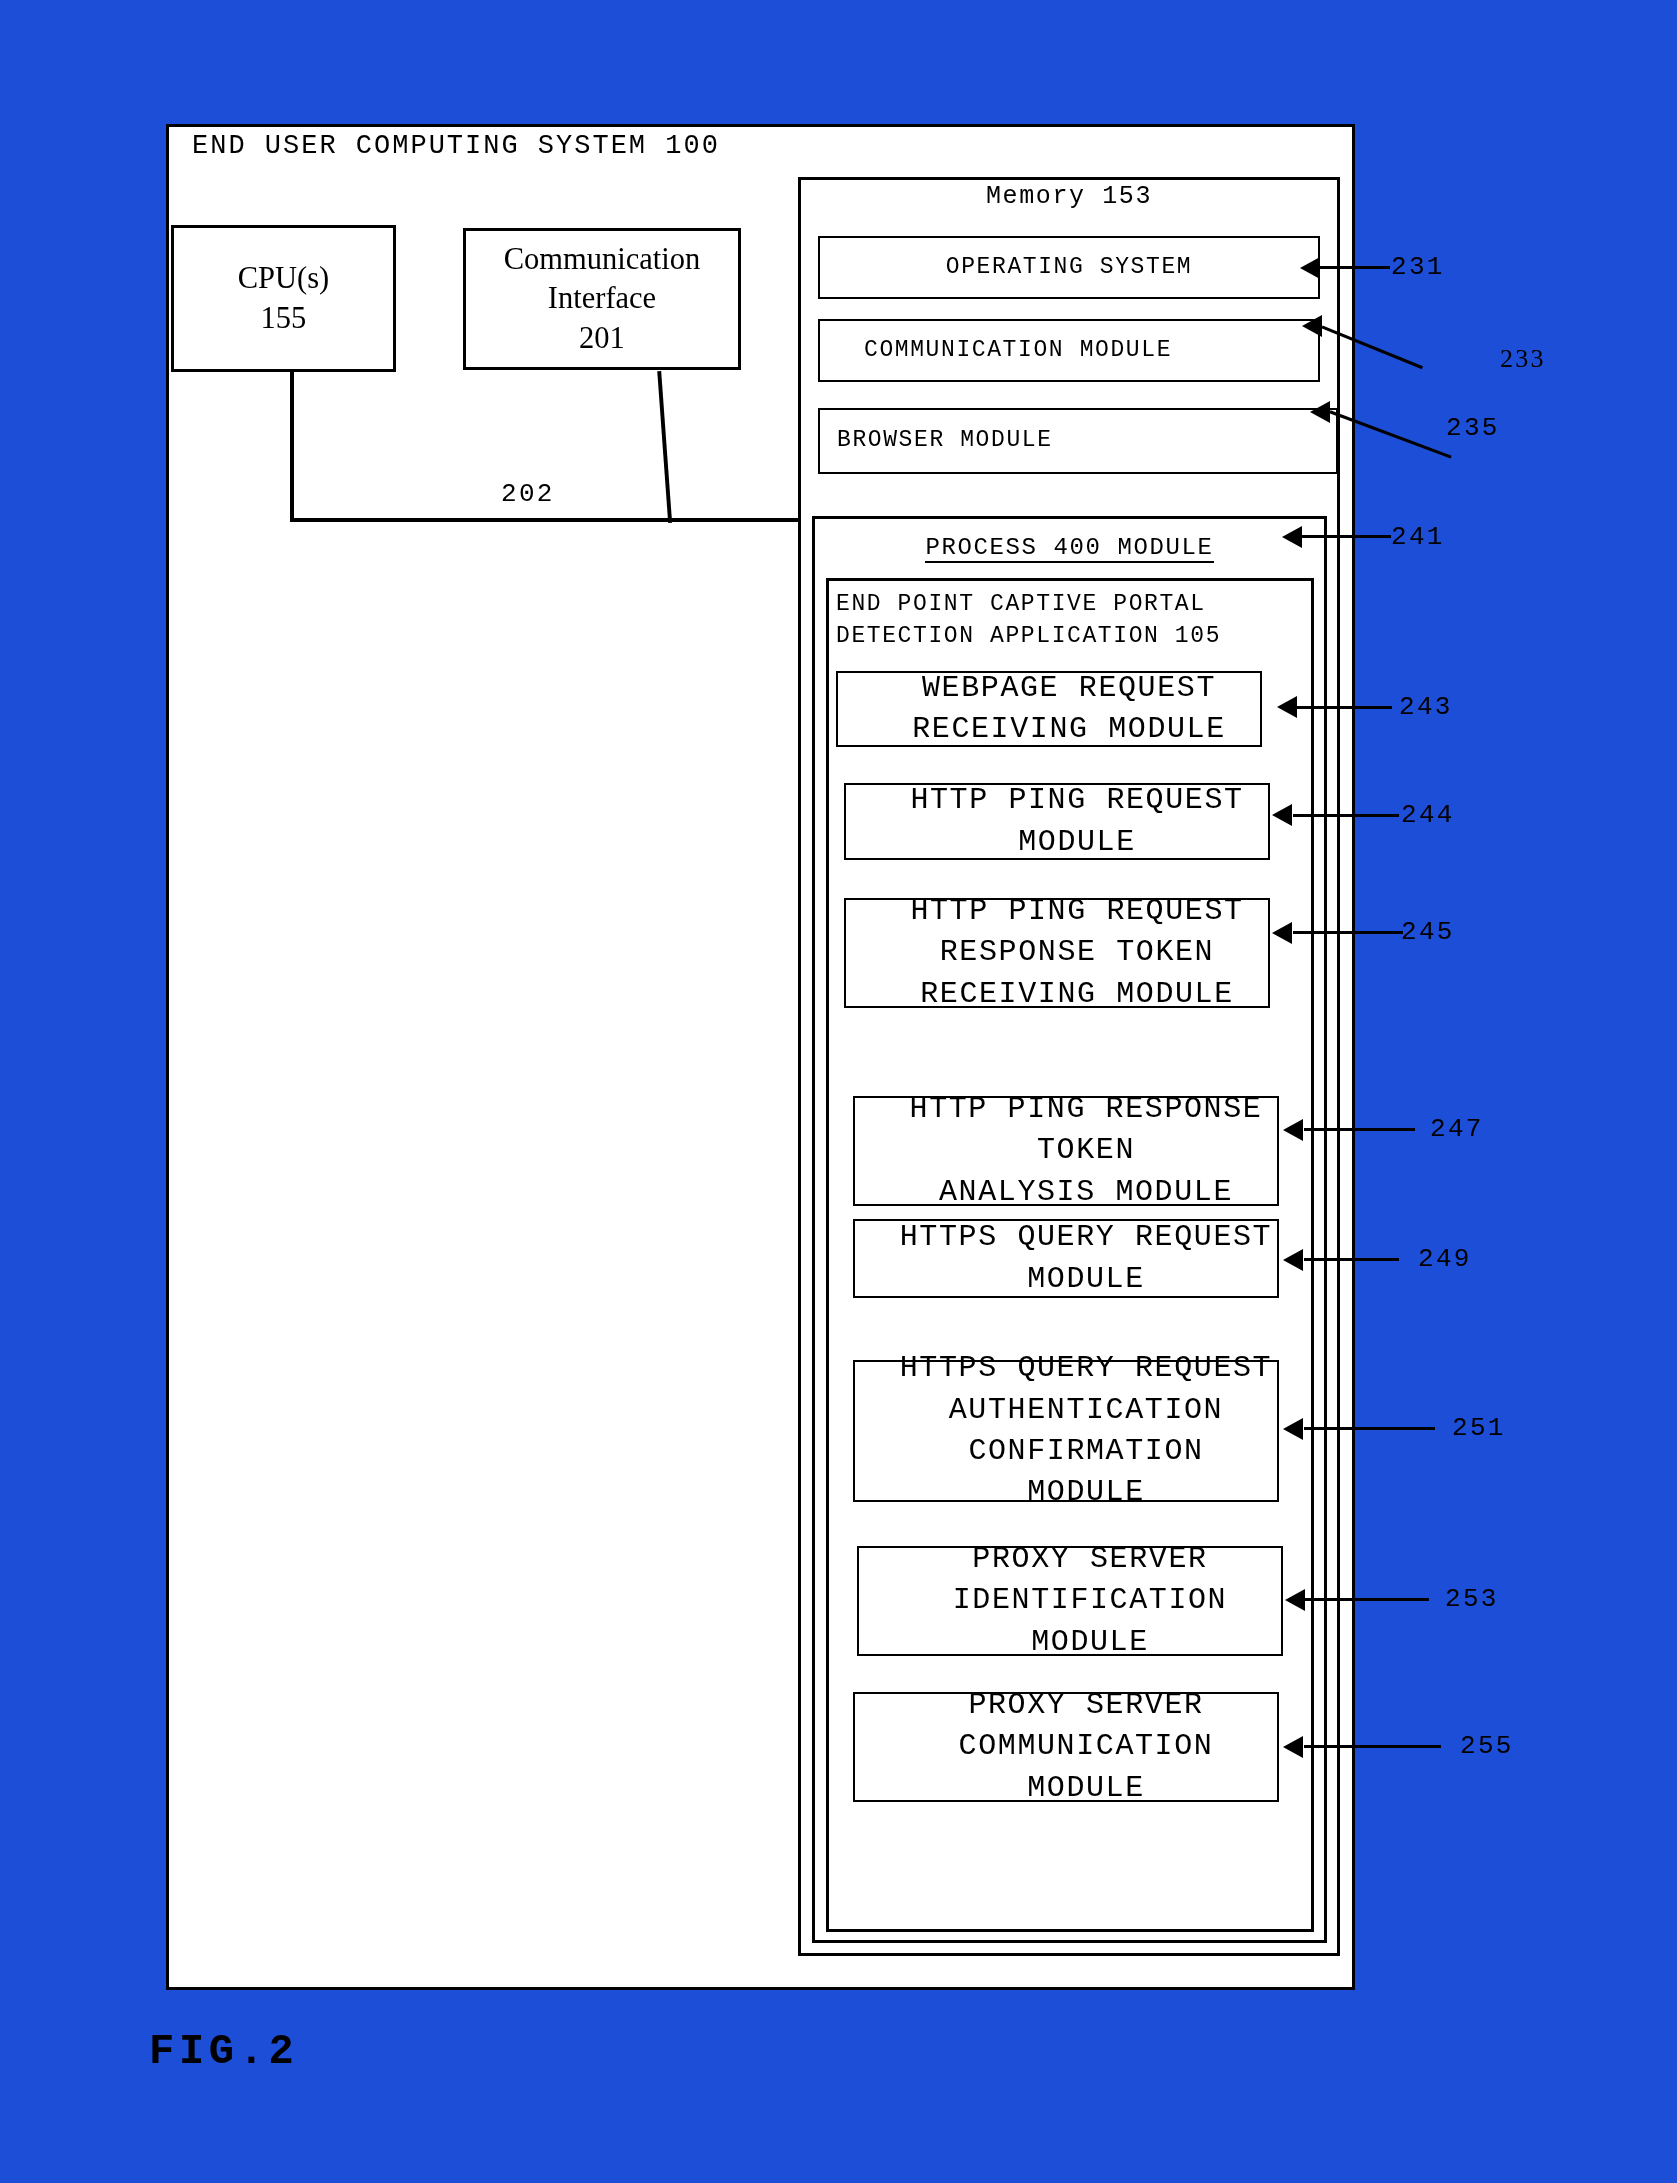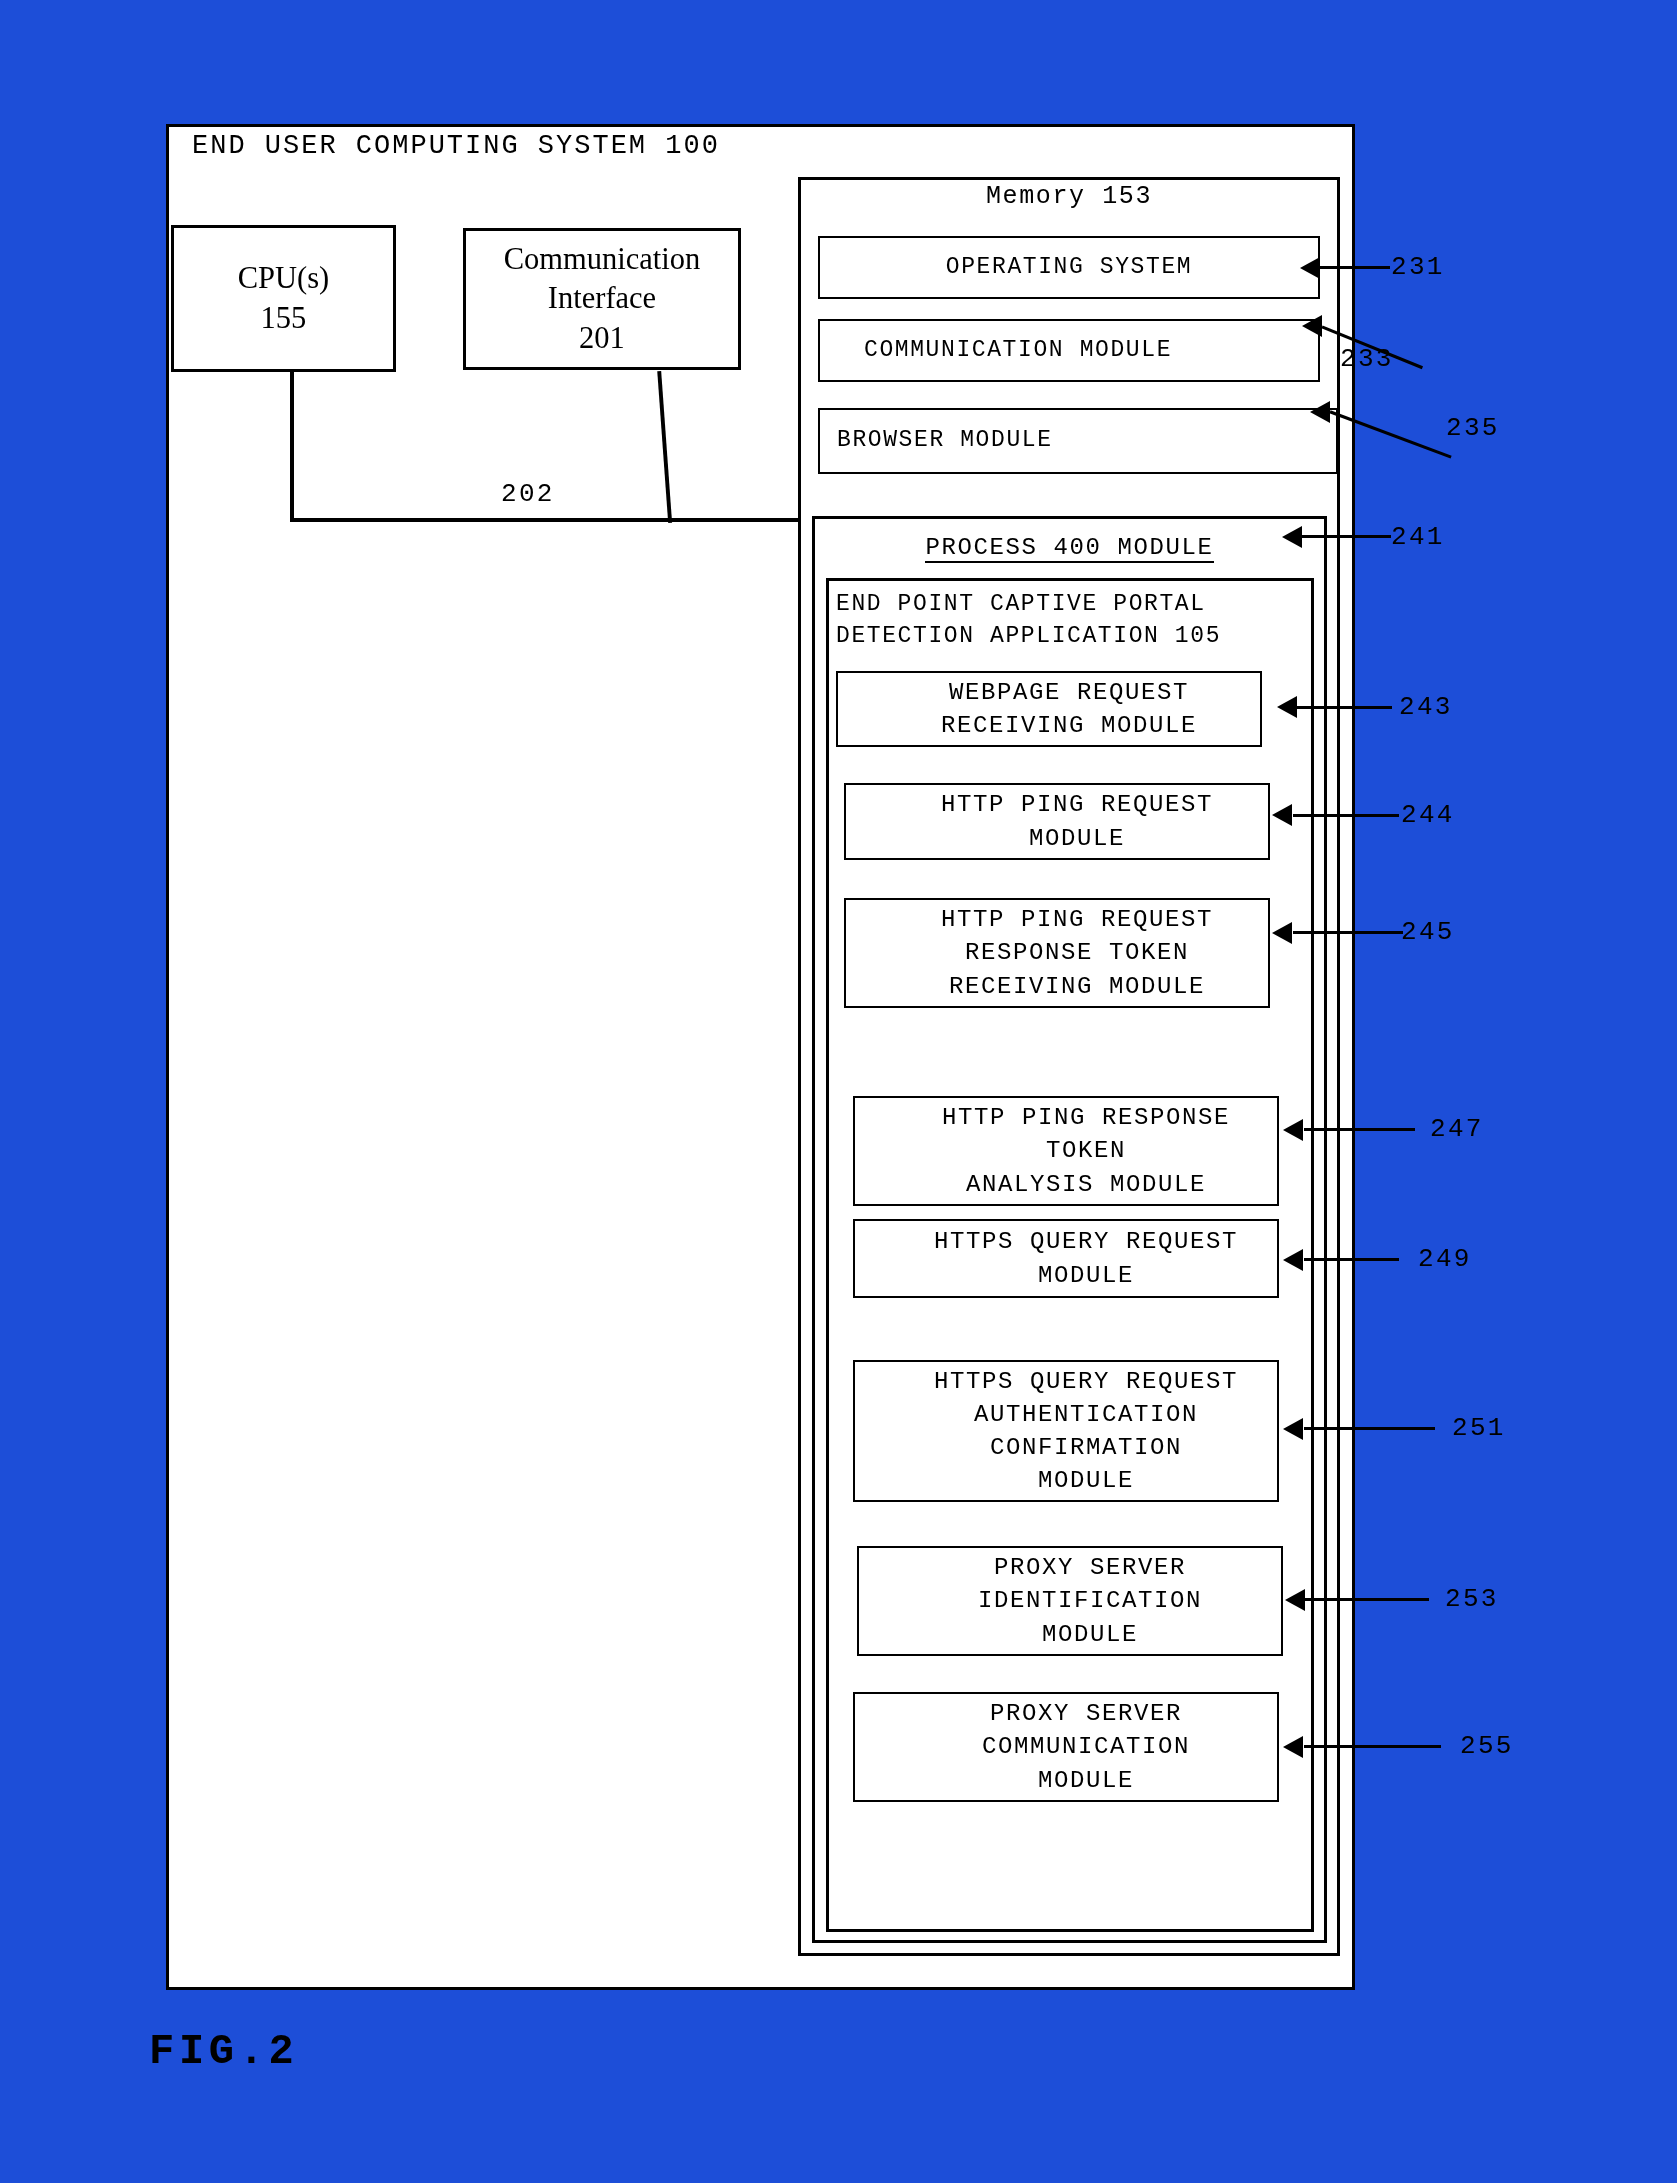--- a/index.html
+++ b/index.html
@@ -111,21 +111,21 @@
   #app-title {
     position: absolute;
     left: 836px; top: 588px;
     width: 470px;
     text-align: left;
     font-size: 23px;
     letter-spacing: 1.6px;
     line-height: 1.4;
   }
 
-  .sub-mod { font-size: 24px; letter-spacing: 1.6px; padding-left: 40px; }
+  .sub-mod { font-size: 30px; letter-spacing: 1.6px; padding-left: 40px; }
 
   
   .ref {
     position: absolute;
     font-size: 26px;
     letter-spacing: 2.3px;
     white-space: nowrap;
   }
 
   
@@ -274,21 +274,21 @@
   </div>
 
   <div class="arrow-l" style="left:1300px; top:257px;"></div>
   <div class="lead" style="left:1320px; top:266px; width:70px;"></div>
   <div class="ref" style="left:1391px; top:252px;">231</div>
 
   <svg class="abs" style="left:1322px; top:322px; width:102px; height:49px;" viewBox="0 0 130 62">
     <line x1="0" y1="6" x2="128" y2="58" stroke="#000" stroke-width="4"></line>
   </svg>
   <div class="arrow-l" style="left:1302px; top:315px;"></div>
-  <div class="ref" style="left:1340px; top:344px;">233</div>
+  <div class="ref" style="left:1500px; top:344px;font-family:Liberation Serif, serif;">233</div>
 
   <svg class="abs" style="left:1330px; top:410px; width:125px; height:52px;" viewBox="0 0 160 66">
     <line x1="0" y1="2" x2="155" y2="60" stroke="#000" stroke-width="4"></line>
   </svg>
   <div class="arrow-l" style="left:1310px; top:401px;"></div>
   <div class="ref" style="left:1446px; top:413px;">235</div>
 
   <div class="arrow-l" style="left:1282px; top:526px;"></div>
   <div class="lead" style="left:1302px; top:535px; width:89px;"></div>
   <div class="ref" style="left:1391px; top:522px;">241</div>

